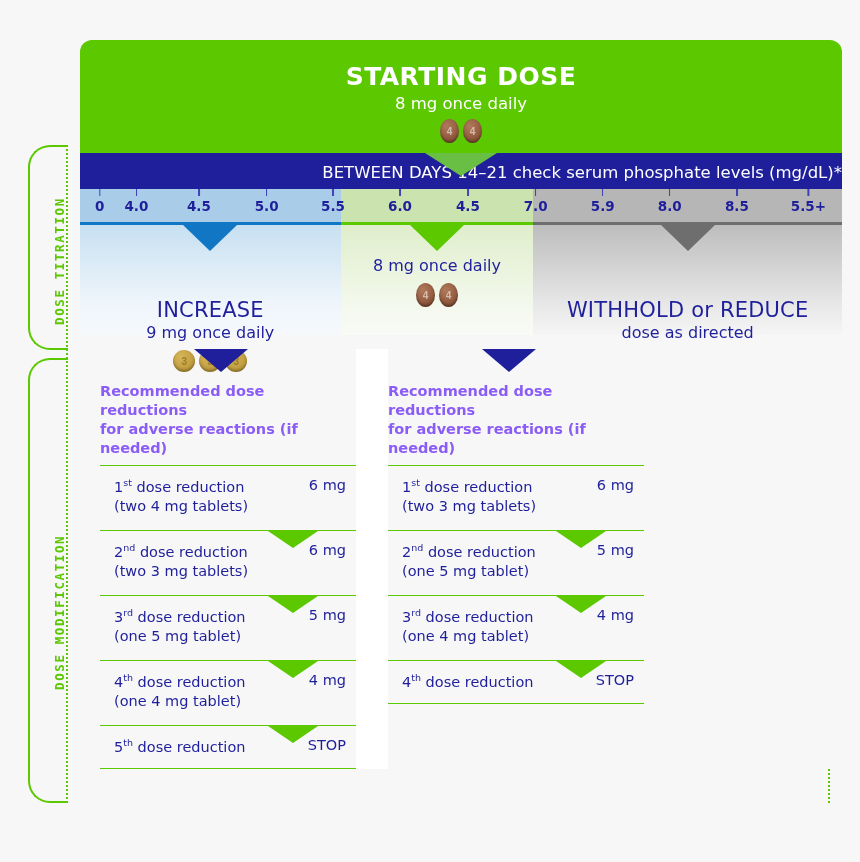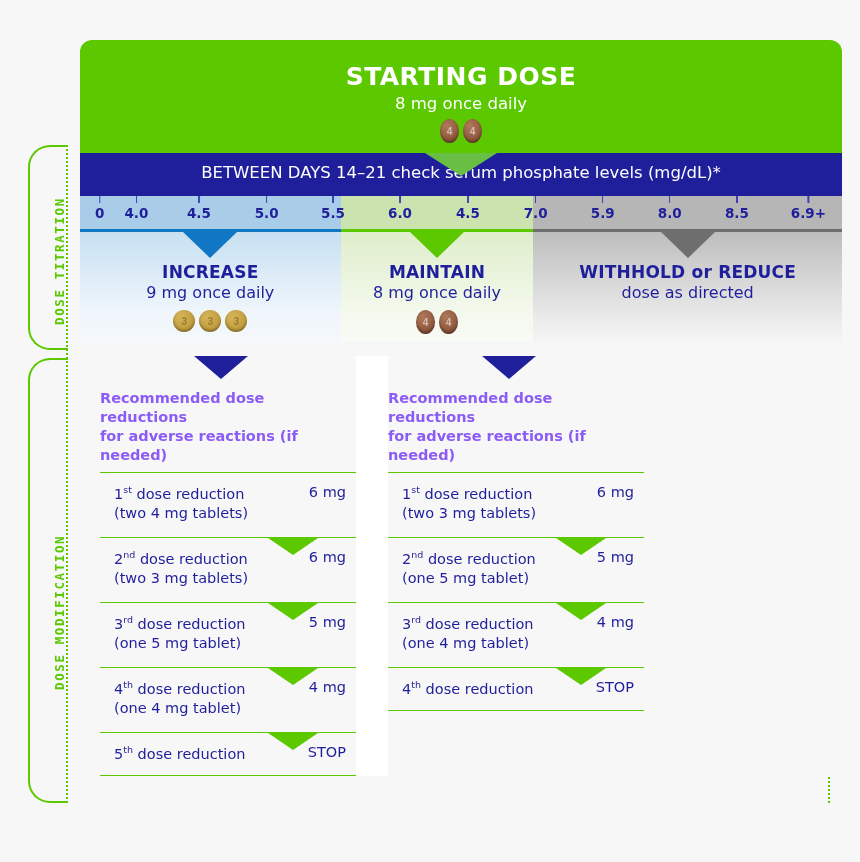--- a/index.html
+++ b/index.html
@@ -85,23 +85,23 @@
     border-left: 36px solid transparent;
     border-right: 36px solid transparent;
     border-top: 23px solid #69bf43;
     z-index: 3;
   }
 
   
   .banner-blue {
     background: #1f1f9c;
     color: #fff;
-    text-align: center;
+    text-align: right;
     font-size: 16.5px;
-    padding: 10px 0 14px;
+    padding: 10px 0 7px;
     position: relative;
     font-family: "DejaVu Sans", sans-serif;
   }
 
   
   .scale { display: flex; height: 36px; position: relative; }
   .scale-seg { position: relative; height: 36px; }
   .seg-blue { background: #a9cde8; border-bottom: 3px solid #1177c4; }
   .seg-green { background: #cbe3ae; border-bottom: 3px solid #5CC800; }
   .seg-gray  { background: #b6b6b6; border-bottom: 3px solid #6e6e6e; }
@@ -121,21 +121,21 @@
   
   .actions { display: flex; height: 110px; }
   .action {
     position: relative; text-align: center;
     padding-top: 30px; color: #1f1f9c;
   }
   .act-blue  { background: linear-gradient(180deg,#c7e0f2 0%, #eef5fb 70%, #f6f9fc 100%); }
   .act-green { background: linear-gradient(180deg,#dfeecb 0%, #f3f8ec 70%, #f9fbf6 100%); }
   .act-gray  { background: linear-gradient(180deg,#bdbdbd 0%, #e9e9e9 75%, #f5f5f5 100%); }
 
-  .act-title { font-size: 17px; font-weight: 700; letter-spacing: .2px; font-family: "DejaVu Sans", sans-serif; }
+  .act-title { font-size: 21px; font-weight: 400; letter-spacing: .2px; font-family: "DejaVu Sans", sans-serif; margin-top: 43px; }
   .act-sub   { font-size: 16px; margin-top: 1px; font-family: "DejaVu Sans", sans-serif; }
 
   .act-arrow {
     position: absolute; top: 0; left: 50%; transform: translateX(-50%);
     width: 0; height: 0;
     border-left: 27px solid transparent;
     border-right: 27px solid transparent;
   }
   .arr-blue  { border-top: 26px solid #1177c4; }
   .arr-green { border-top: 26px solid #5CC800; }
@@ -269,38 +269,37 @@
       <div class="tick" style="left: 77.4%;">
         <div class="tick-mark"></div>
         <div class="tick-label">8.0</div>
       </div>
       <div class="tick" style="left: 86.2%;">
         <div class="tick-mark"></div>
         <div class="tick-label">8.5</div>
       </div>
       <div class="tick" style="left: 95.6%;">
         <div class="tick-mark"></div>
-        <div class="tick-label">6.9+</div>
+        <div class="tick-label">5.5+</div>
       </div>
     </div>
 
   <div class="actions" id="action-panels">
       <div class="action act-blue" style="width: 34.2%;">
         <div class="act-arrow arr-blue"></div>
         <div class="act-title">INCREASE</div>
         <div class="act-sub">9 mg once daily</div>
         <div class="act-pills">
           <div class="pill tan">3</div>
           <div class="pill tan">3</div>
           <div class="pill tan">3</div>
         </div>
       </div>
       <div class="action act-green" style="width: 25.3%;">
         <div class="act-arrow arr-green"></div>
-        <div class="act-title">MAINTAIN</div>
         <div class="act-sub">8 mg once daily</div>
         <div class="act-pills">
           <div class="pill brown">4</div>
           <div class="pill brown">4</div>
         </div>
       </div>
       <div class="action act-gray" style="width: 40.5%;">
         <div class="act-arrow arr-gray"></div>
         <div class="act-title">WITHHOLD or REDUCE</div>
         <div class="act-sub">dose as directed</div>

